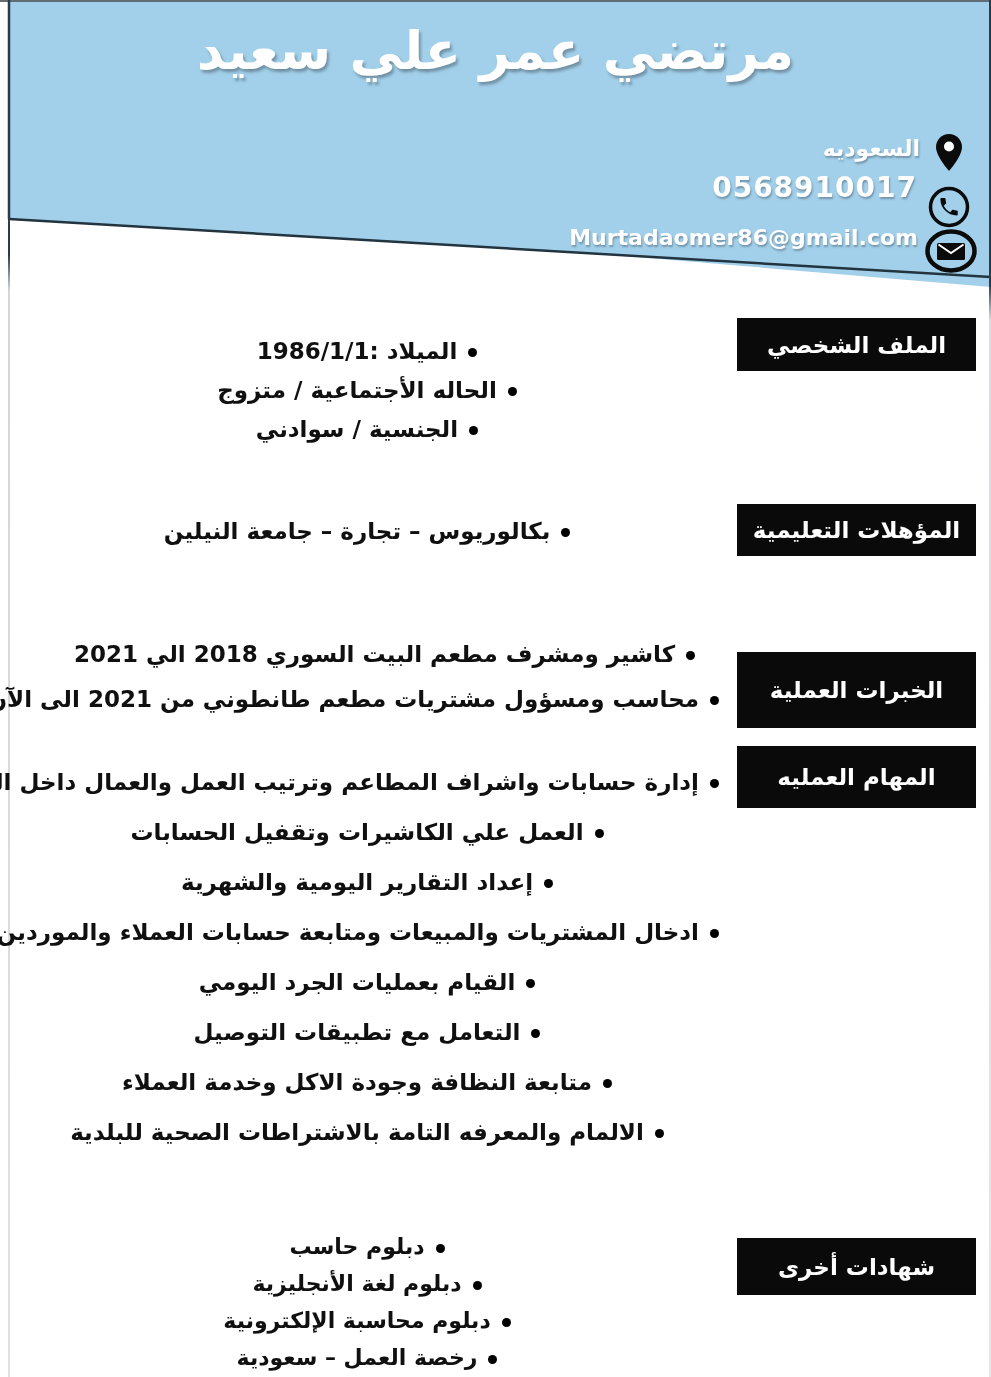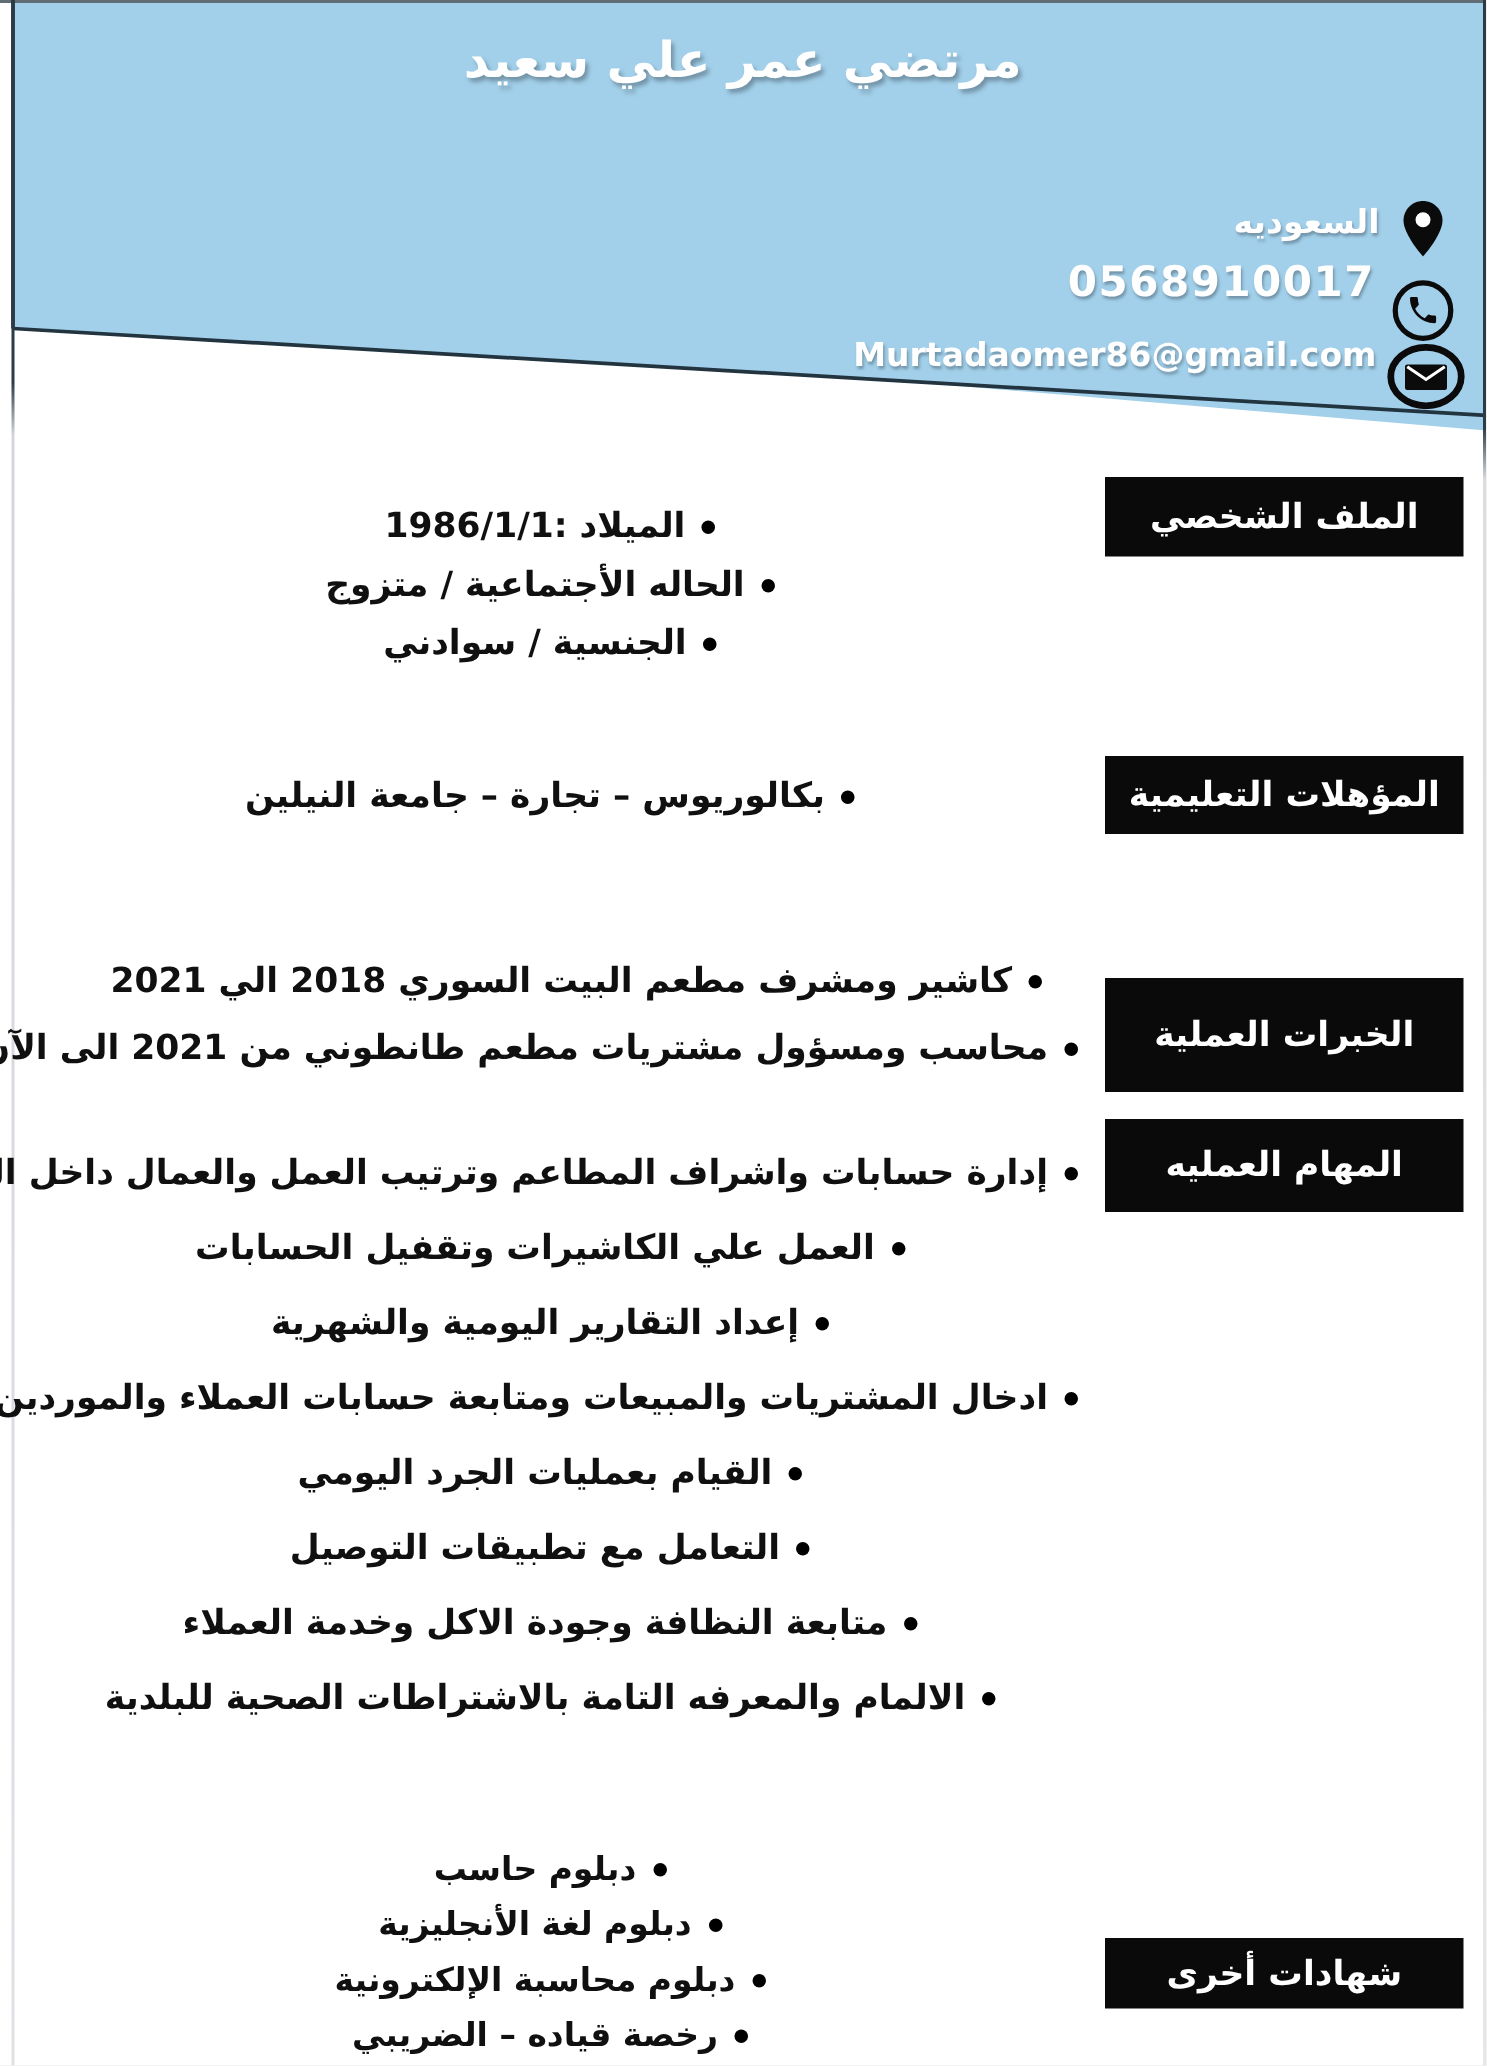--- a/index.html
+++ b/index.html
@@ -12,21 +12,21 @@
   .edge-left{position:absolute;left:8px;top:0;height:100%;width:2px;
     background:linear-gradient(to bottom,#2c3c47 0,#2c3c47 255px,rgba(110,120,130,.30) 290px,rgba(110,120,130,.22) 100%);}
   .edge-right{position:absolute;right:0;top:0;height:100%;width:2px;
     background:linear-gradient(to bottom,#2c3c47 0,#2c3c47 285px,rgba(110,120,130,.25) 320px,rgba(110,120,130,.18) 100%);}
   .edge-top{position:absolute;left:0;top:0;width:100%;height:2px;background:#2c3c47;opacity:.75;}
 
   .banner-svg{position:absolute;top:0;left:0;}
 
   .name-title{
     position:absolute;top:20px;left:0;right:0;text-align:center;
-    font-size:33px;font-weight:bold;color:#ffffff;
+    font-size:53px;font-weight:bold;color:#ffffff;
     text-shadow:2px 3px 3px rgba(75,95,110,.55);
   }
   .contact-text{
     position:absolute;color:#ffffff;font-weight:bold;
     text-shadow:1px 2px 2px rgba(70,90,105,.5);white-space:nowrap;
   }
   .loc-text{top:136px;right:71px;font-size:22px;}
   .phone-text{top:171px;right:74px;font-size:28px;letter-spacing:1px;direction:ltr;}
   .email-text{top:225px;right:73px;font-size:22px;direction:ltr;}
   .icon{position:absolute;}
@@ -37,21 +37,21 @@
   .sec-box{
     position:absolute;right:15px;width:239px;
     background:var(--section_box_bg,#0a0a0a);color:var(--section_box_fg,#ffffff);
     font-weight:bold;font-size:23px;text-align:center;
     display:flex;align-items:center;justify-content:center;white-space:nowrap;
   }
   .box-profile{top:318px;height:53px;}
   .box-education{top:504px;height:52px;}
   .box-experience{top:652px;height:76px;}
   .box-tasks{top:746px;height:62px;}
-  .box-certificates{top:1292px;height:47px;}
+  .box-certificates{top:1238px;height:57px;}
 
   .sec-list{
     position:absolute;right:272px;left:15px;margin:0;padding:0;list-style:none;
     color:var(--body_fg,#101010);font-weight:bold;font-size:23px;
   }
   .sec-list li{
     direction:rtl;text-align:center;white-space:nowrap;line-height:30px;
   }
   .sec-list li::before{
     content:"";display:inline-block;width:9px;height:9px;border-radius:50%;
@@ -128,16 +128,16 @@
       <li>التعامل مع تطبيقات التوصيل</li>
       <li>متابعة النظافة وجودة الاكل وخدمة العملاء</li>
       <li>الالمام والمعرفه التامة بالاشتراطات الصحية للبلدية</li>
     </ul>
 
   <div class="sec-box box-certificates">شهادات أخرى</div>
   <ul class="sec-list list-certificates">
       <li>دبلوم حاسب</li>
       <li>دبلوم لغة الأنجليزية</li>
       <li>دبلوم محاسبة الإلكترونية</li>
-      <li>رخصة قياده – الضريبي</li>
+      <li>رخصة العمل – سعودية</li>
     </ul>
 
 </div>
 
 </body></html>

